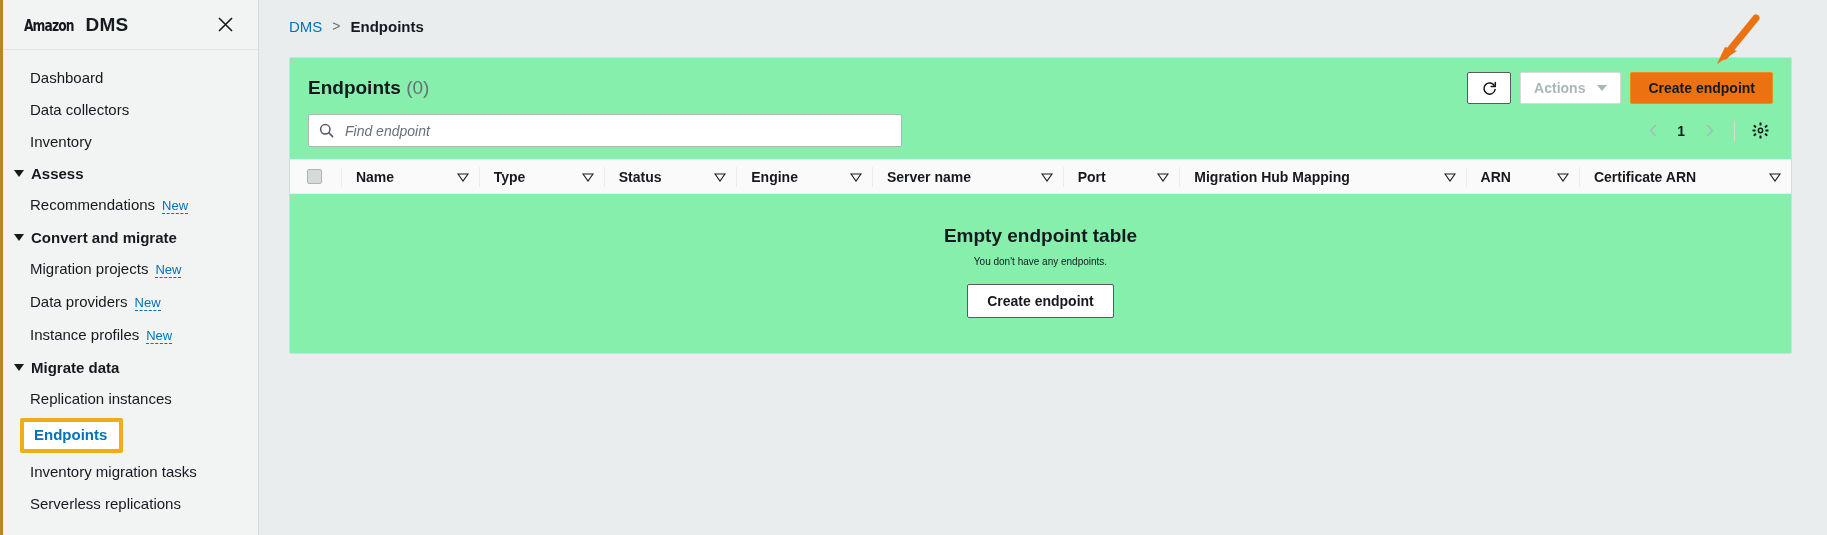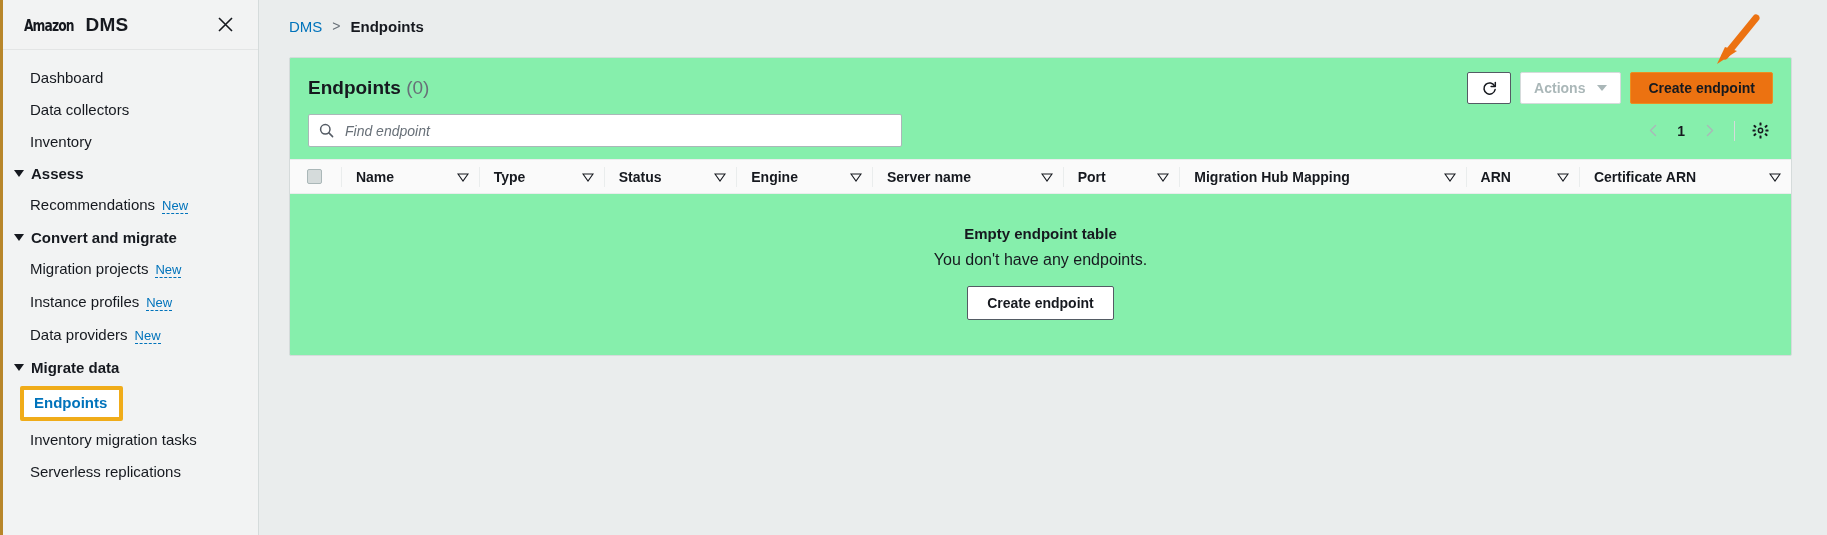--- a/index.html
+++ b/index.html
@@ -341,27 +341,27 @@
     background: #d5dbdb;
     border-radius: 2px;
     cursor: pointer;
     box-sizing: border-box;
   }
   .empty-state {
     text-align: center;
     padding: 30px 0 34px 0;
   }
   .empty-title {
-    font-size: 15px;
+    font-size: 19px;
     font-weight: 700;
     color: #16191f;
     margin-bottom: 9px;
   }
   .empty-sub {
-    font-size: 16px;
+    font-size: 10px;
     color: #16191f;
     margin-bottom: 17px;
   }
   .btn-secondary {
     display: inline-flex;
     height: 34px;
     padding: 0 19px;
     border: 1px solid #545b64;
     background: #ffffff;
     color: #16191f;
@@ -418,31 +418,32 @@
 
       
       <div class="nav-section">
         <span class="caret"></span>
         <span>Convert and migrate</span>
       </div>
       <div class="nav-link">
         <span>Migration projects</span><span class="badge-new">New</span>
       </div>
       <div class="nav-link">
+        <span>Data providers</span><span class="badge-new">New</span>
+      </div>
+      <div class="nav-link">
         <span>Instance profiles</span><span class="badge-new">New</span>
-      </div>
-      <div class="nav-link">
-        <span>Data providers</span><span class="badge-new">New</span>
       </div>
 
       
       <div class="nav-section">
         <span class="caret"></span>
         <span>Migrate data</span>
       </div>
+      <div class="nav-link">Replication instances</div>
       <div class="nav-selected-wrap">
         <div class="nav-selected">Endpoints</div>
       </div>
       <div class="nav-link">Inventory migration tasks</div>
       <div class="nav-link">Serverless replications</div>
     </nav>
   </aside>
 
   <main class="main">
 

